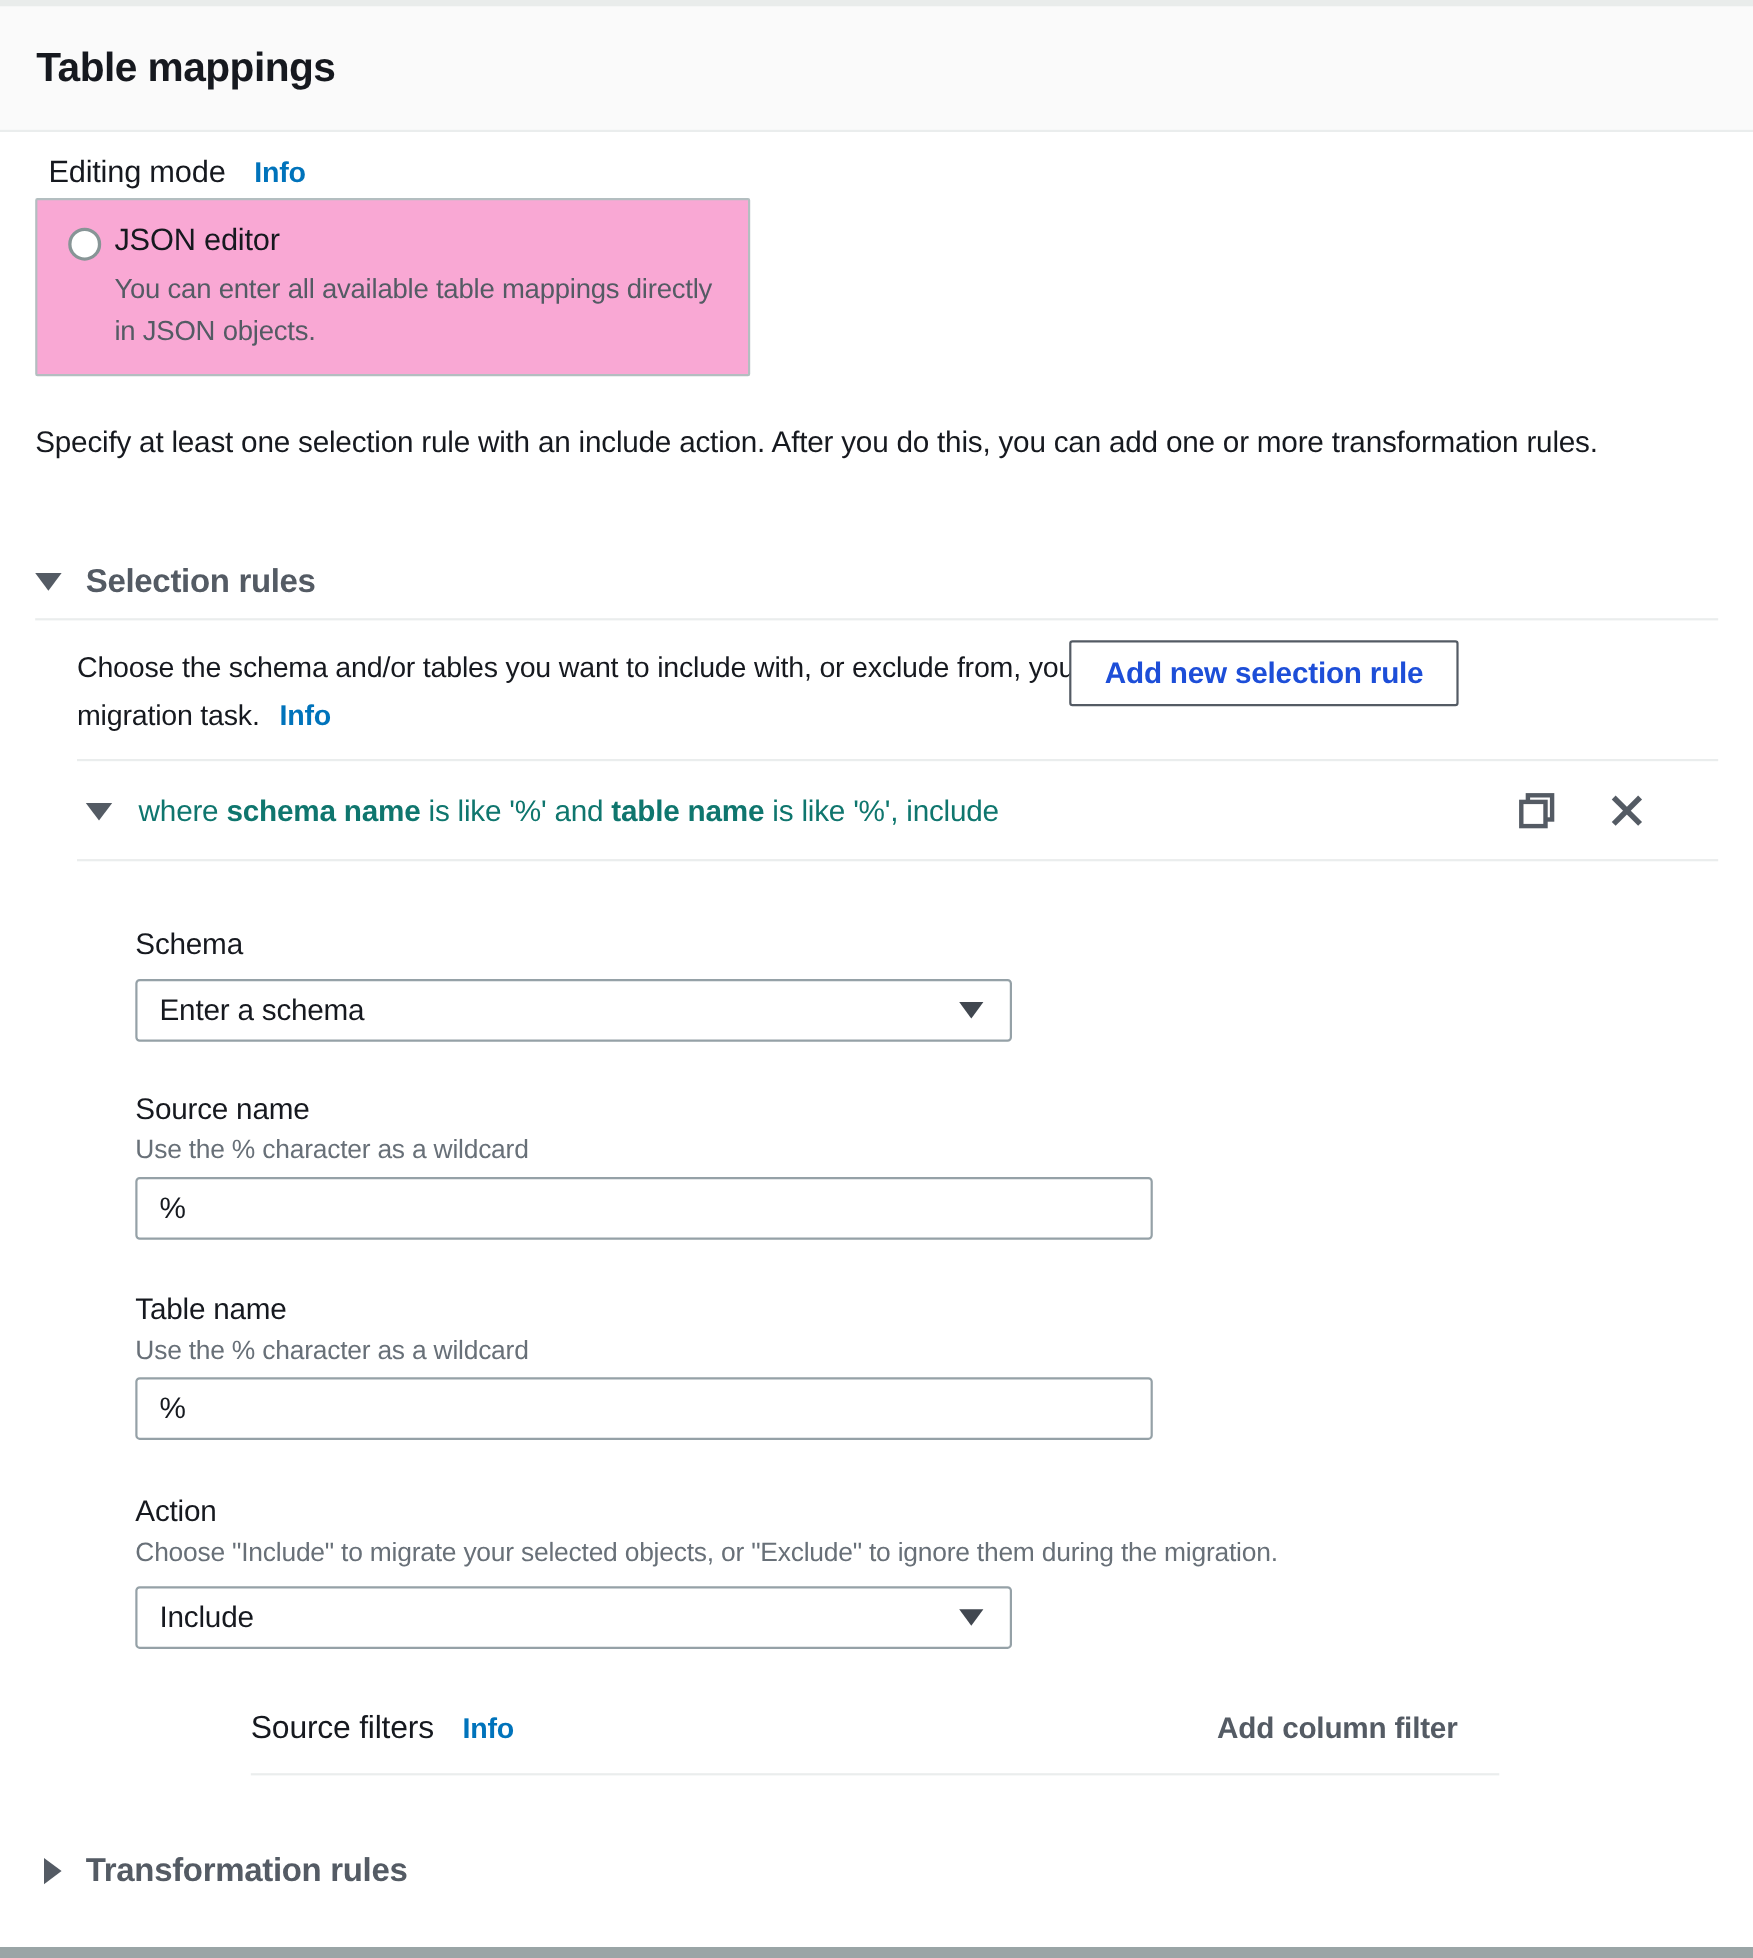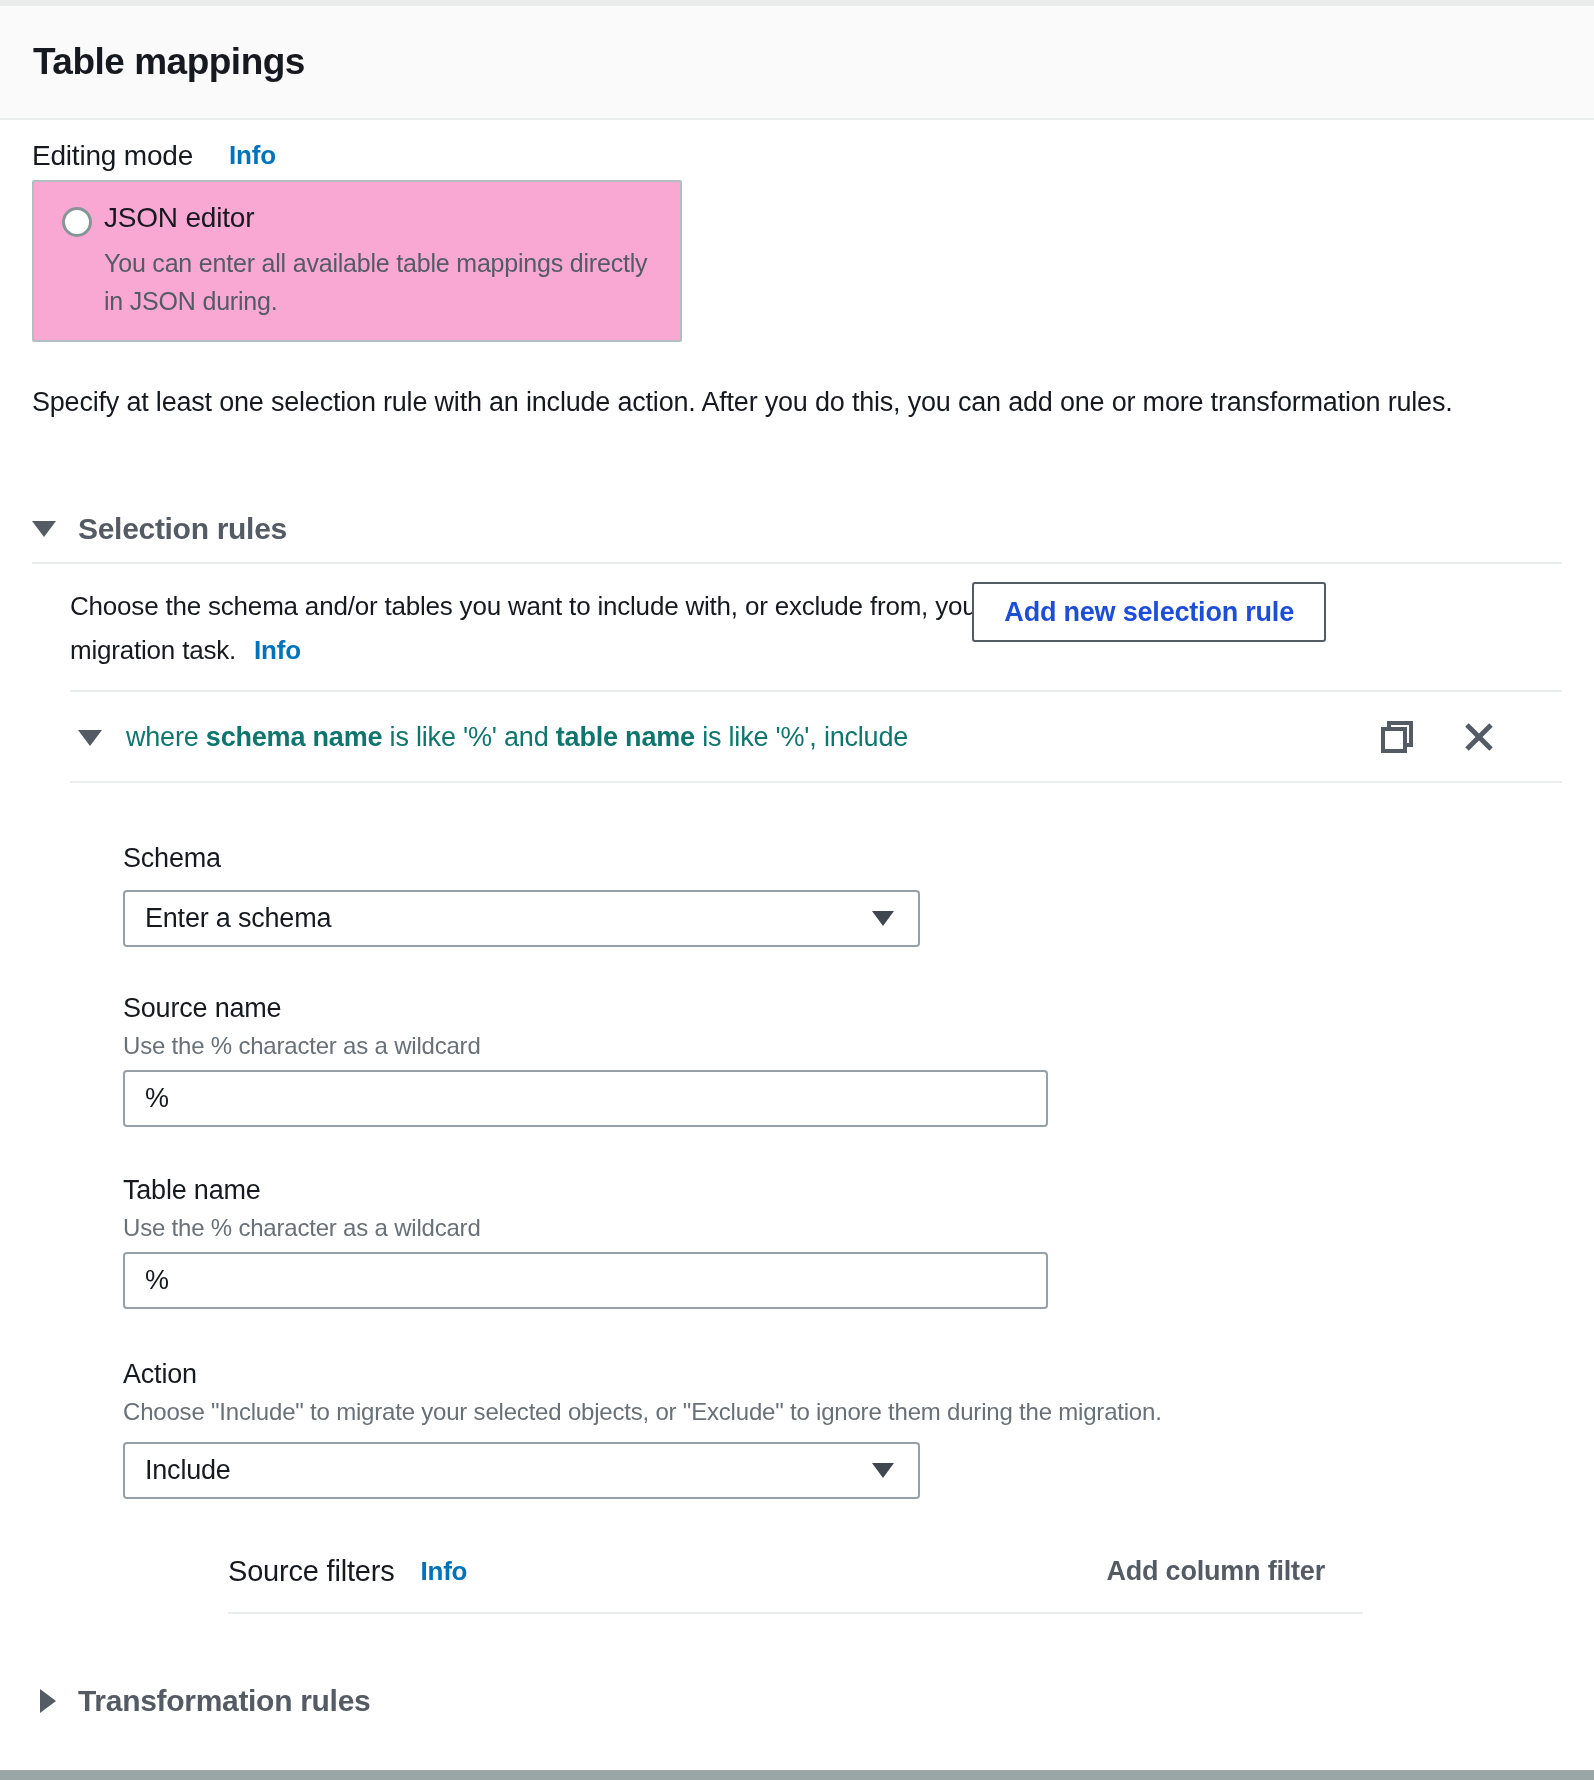--- a/index.html
+++ b/index.html
@@ -13,21 +13,21 @@
     letter-spacing: -0.2px;
   }
   .top-strip { height: 6px; background: #e9eceb; }
   .panel-header {
     height: 114px; background: #fafafa; border-bottom: 2px solid #eaeded;
     display: flex; align-items: center; padding: 0 33px;
   }
   .panel-title { font-size: 37px; font-weight: 700; letter-spacing: -0.5px; color: #16191f; }
   .content { padding: 0 32px; }
 
-  .editing-row { margin-top: 20px; display: flex; align-items: flex-start; gap: 36px; }
+  .editing-row { margin-top: 20px; display: flex; align-items: flex-end; gap: 26px; margin-left: 12px; }
   .editing-label { font-size: 28px; color: #16191f; }
   .info-link { color: #0073bb; font-weight: 700; font-size: 26px; cursor: pointer; }
 
   .cards { display: flex; gap: 36px; margin-top: 8px; }
   .card {
     width: 650px; min-height: 133px; border: 2px solid #b3bec0; border-radius: 2px;
     background: #f9a8d4; padding: 20px 14px 20px 28px; display: flex; gap: 12px; cursor: pointer;
   }
   .card.selected { border-color: #00a1c9; background: #f1faff; }
   .radio { flex: none; margin-top: 5px; width: 30px; height: 30px; border-radius: 50%; background: #fff; }
@@ -105,21 +105,21 @@
   <div class="editing-row">
     <span class="editing-label">Editing mode</span>
     <a class="info-link">Info</a>
   </div>
 
   <div class="cards">
     <div class="card">
       <span class="radio off"></span>
       <div>
         <div class="card-label">JSON editor</div>
-        <div class="card-desc">You can enter all available table mappings directly in JSON during.</div>
+        <div class="card-desc">You can enter all available table mappings directly in JSON objects.</div>
       </div>
     </div>
   </div>
 
   <p class="intro">Specify at least one selection rule with an include action. After you do this, you can add one or more transformation rules.</p>
 
   <div class="section-head">
     <span class="tri-down"></span>
     <span class="section-title">Selection rules</span>
   </div>

